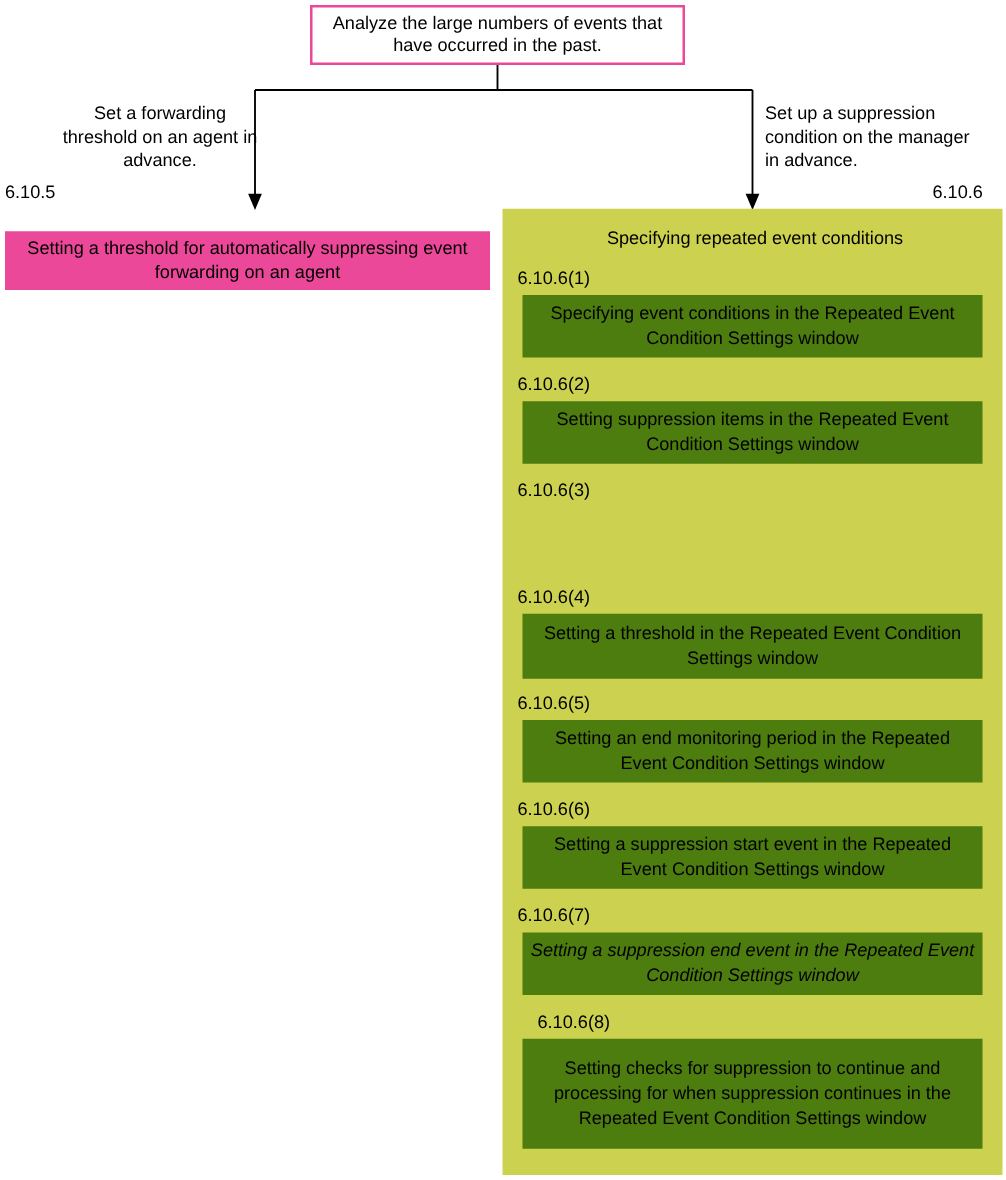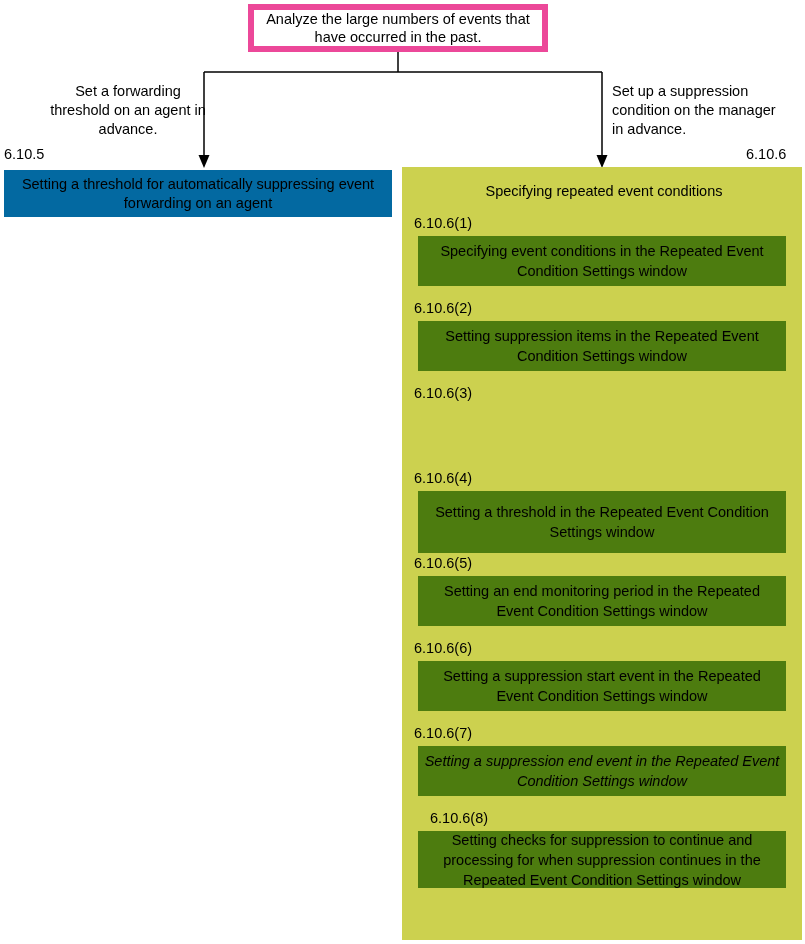--- a/index.html
+++ b/index.html
@@ -19,21 +19,21 @@
     background: #ffffff;
   }
   .abs { position: absolute; }
 
   
   .root-box {
     left: 248px;
     top: 4px;
     width: 300px;
     height: 48px;
-    border: 6px solid #ec4899;
+    border: 2px solid #ec4899;
     background: #ffffff;
     display: flex;
     align-items: center;
     justify-content: center;
     text-align: center;
     font-size: 14.5px;
     line-height: 18px;
     box-sizing: border-box;
   }
 
@@ -68,24 +68,24 @@
   .sec-num {
     font-size: 14.5px;
     line-height: 17px;
   }
   .sec-num-left  { left: 4px;  top: 146px; }
   .sec-num-right { left: 746px; top: 146px; }
 
   
   .left-panel {
     left: 4px;
-    top: 170px;
+    top: 185px;
     width: 388px;
     height: 47px;
-    background: #0369a1;
+    background: #ec4899;
     display: flex;
     align-items: center;
     justify-content: center;
     text-align: center;
     font-size: 14.5px;
     line-height: 19px;
     box-sizing: border-box;
   }
 
   
@@ -192,37 +192,37 @@
   </div>
 
   <div class="step-label" style="top:300px;">6.10.6(2)</div>
   <div class="step-box" style="top:321px; height:50px;">
     <span>Setting suppression items in the Repeated Event Condition Settings window</span>
   </div>
 
   <div class="step-label" style="top:385px;text-align:right;">6.10.6(3)</div>
 
   <div class="step-label" style="top:470px;">6.10.6(4)</div>
-  <div class="step-box" style="top:491px; height:62px;">
+  <div class="step-box" style="top:491px; height:52px;">
     <span>Setting a threshold in the Repeated Event Condition Settings window</span>
   </div>
 
   <div class="step-label" style="top:555px;">6.10.6(5)</div>
   <div class="step-box" style="top:576px; height:50px;">
     <span>Setting an end monitoring period in the Repeated Event Condition Settings window</span>
   </div>
 
   <div class="step-label" style="top:640px;">6.10.6(6)</div>
   <div class="step-box" style="top:661px; height:50px;">
     <span>Setting a suppression start event in the Repeated Event Condition Settings window</span>
   </div>
 
   <div class="step-label" style="top:725px;">6.10.6(7)</div>
   <div class="step-box" style="top:746px; height:50px;font-style:italic;">
     <span>Setting a suppression end event in the Repeated Event Condition Settings window</span>
   </div>
 
   <div class="step-label" style="top:810px;margin-left:16px;">6.10.6(8)</div>
-  <div class="step-box" style="top:831px; height:57px;">
+  <div class="step-box" style="top:831px; height:88px;">
     <span>Setting checks for suppression to continue and processing for when suppression continues in the Repeated Event Condition Settings window</span>
   </div>
 
 </div>
 
 </body></html>

